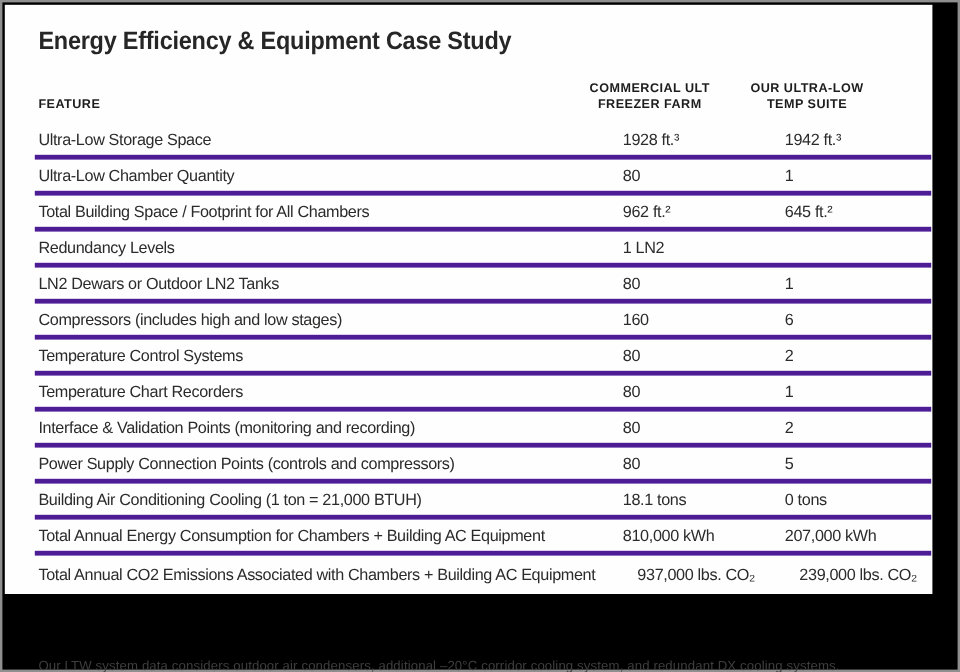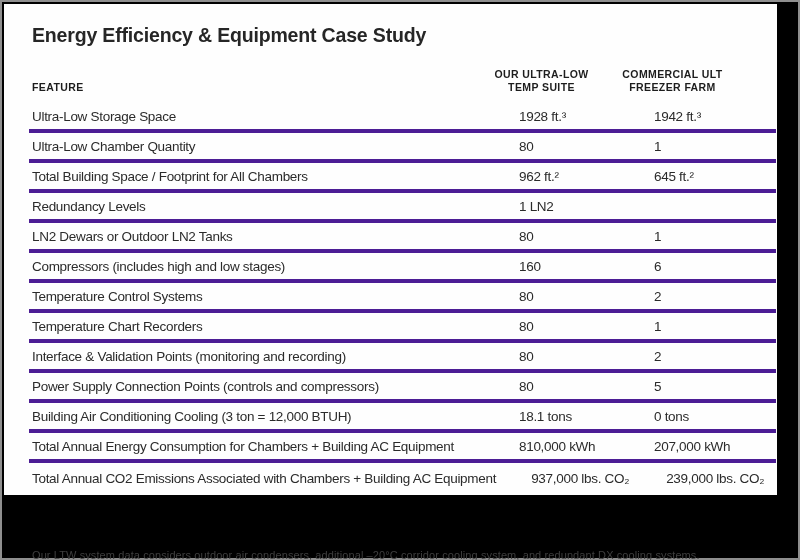--- a/index.html
+++ b/index.html
@@ -82,27 +82,27 @@
 
 <div class="frame">
   <div class="panel">
 
     <h1 class="title">Energy Efficiency &amp; Equipment Case Study</h1>
 
     <div class="table">
       <div class="thead">
         <div class="th th-feature">FEATURE</div>
         <div class="th th-col">
+          <div>COMMERCIAL ULT</div>
+          <div>FREEZER FARM</div>
+        </div>
+        <div class="th th-col">
           <div>OUR ULTRA-LOW</div>
           <div>TEMP SUITE</div>
         </div>
-        <div class="th th-col">
-          <div>COMMERCIAL ULT</div>
-          <div>FREEZER FARM</div>
-        </div>
         <div></div>
       </div>
 
       <div class="tbody">
   <div class="row">
     <div class="cell feature">Ultra-Low Storage Space</div>
     <div class="cell farm">1928 ft.³</div>
     <div class="cell suite">1942 ft.³</div>
     <div></div>
   </div>
@@ -163,21 +163,21 @@
   </div>
 
   <div class="row">
     <div class="cell feature">Power Supply Connection Points (controls and compressors)</div>
     <div class="cell farm">80</div>
     <div class="cell suite">5</div>
     <div></div>
   </div>
 
   <div class="row">
-    <div class="cell feature">Building Air Conditioning Cooling (3 ton = 12,000 BTUH)</div>
+    <div class="cell feature">Building Air Conditioning Cooling (1 ton = 21,000 BTUH)</div>
     <div class="cell farm">18.1 tons</div>
     <div class="cell suite">0 tons</div>
     <div></div>
   </div>
 
   <div class="row">
     <div class="cell feature">Total Annual Energy Consumption for Chambers + Building AC Equipment</div>
     <div class="cell farm">810,000 kWh</div>
     <div class="cell suite">207,000 kWh</div>
     <div></div>

